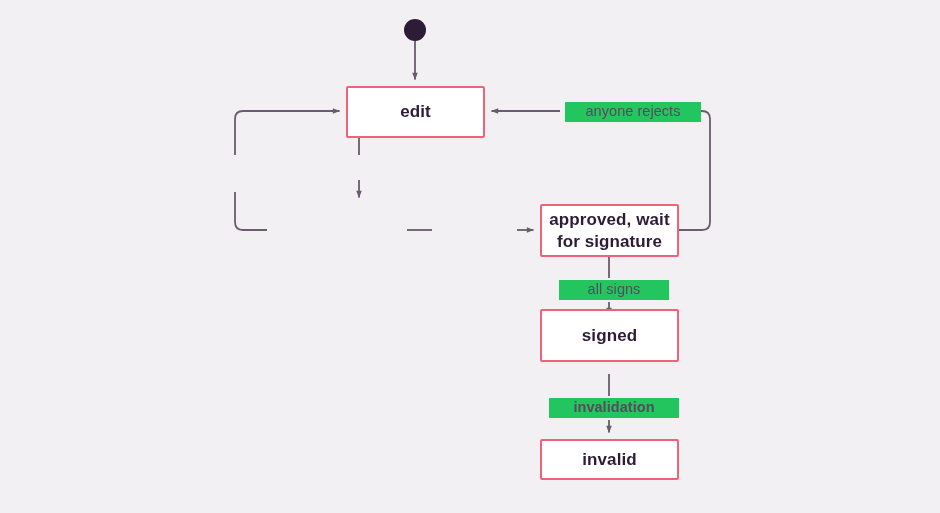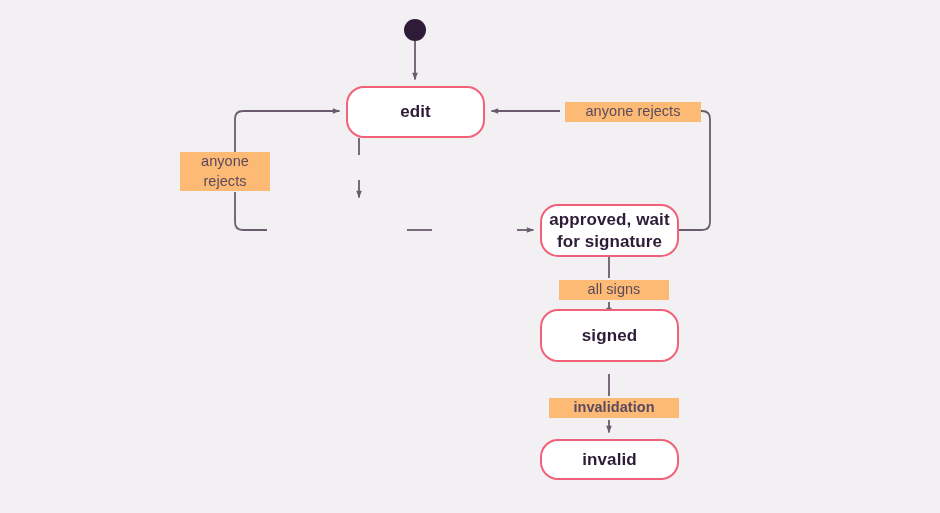--- a/index.html
+++ b/index.html
@@ -26,42 +26,42 @@
     top: 0;
     width: 940px;
     height: 513px;
     pointer-events: none;
   }
   .state-node {
     position: absolute;
     box-sizing: border-box;
     background: #ffffff;
     border: 2px solid #f2617a;
-    border-radius: 18px;
+    border-radius: 2px;
     display: flex;
     align-items: center;
     justify-content: center;
     text-align: center;
     color: #2d1b38;
     font-weight: bold;
     font-size: 17px;
     line-height: 1.25;
     letter-spacing: 0.1px;
   }
   .edge-label {
     position: absolute;
     color: #5a4a5e;
     font-size: 14.5px;
     line-height: 1.35;
     text-align: center;
     white-space: pre-line;
     letter-spacing: 0.05px;
   }
   .edge-label.has-bg {
-    background: #fdba74;
+    background: #22c55e;
     padding: 0 5px;
   }
   .start-node {
     position: absolute;
     border-radius: 50%;
     background: #2d1b38;
   }
 </style>
 </head>
 <body>
@@ -110,22 +110,20 @@
 
   <div class="state-node" style="left:540px; top:309px; width:139px; height:53px;">
     <span>signed</span>
   </div>
 
   <div class="state-node" style="left:540px; top:439px; width:139px; height:41px;">
     <span>invalid</span>
   </div>
 
 
-  <div class="edge-label has-bg" style="left:180px; top:152px; width:80px;">anyone
-rejects</div>
 
 
   <div class="edge-label has-bg" style="left:565px; top:102px; width:126px;">anyone rejects</div>
 
   <div class="edge-label has-bg" style="left:559px; top:280px; width:100px;">all signs</div>
 
   <div class="edge-label has-bg" style="left:549px; top:398px; width:120px;font-weight:bold;">invalidation</div>
 
 </div>
 

